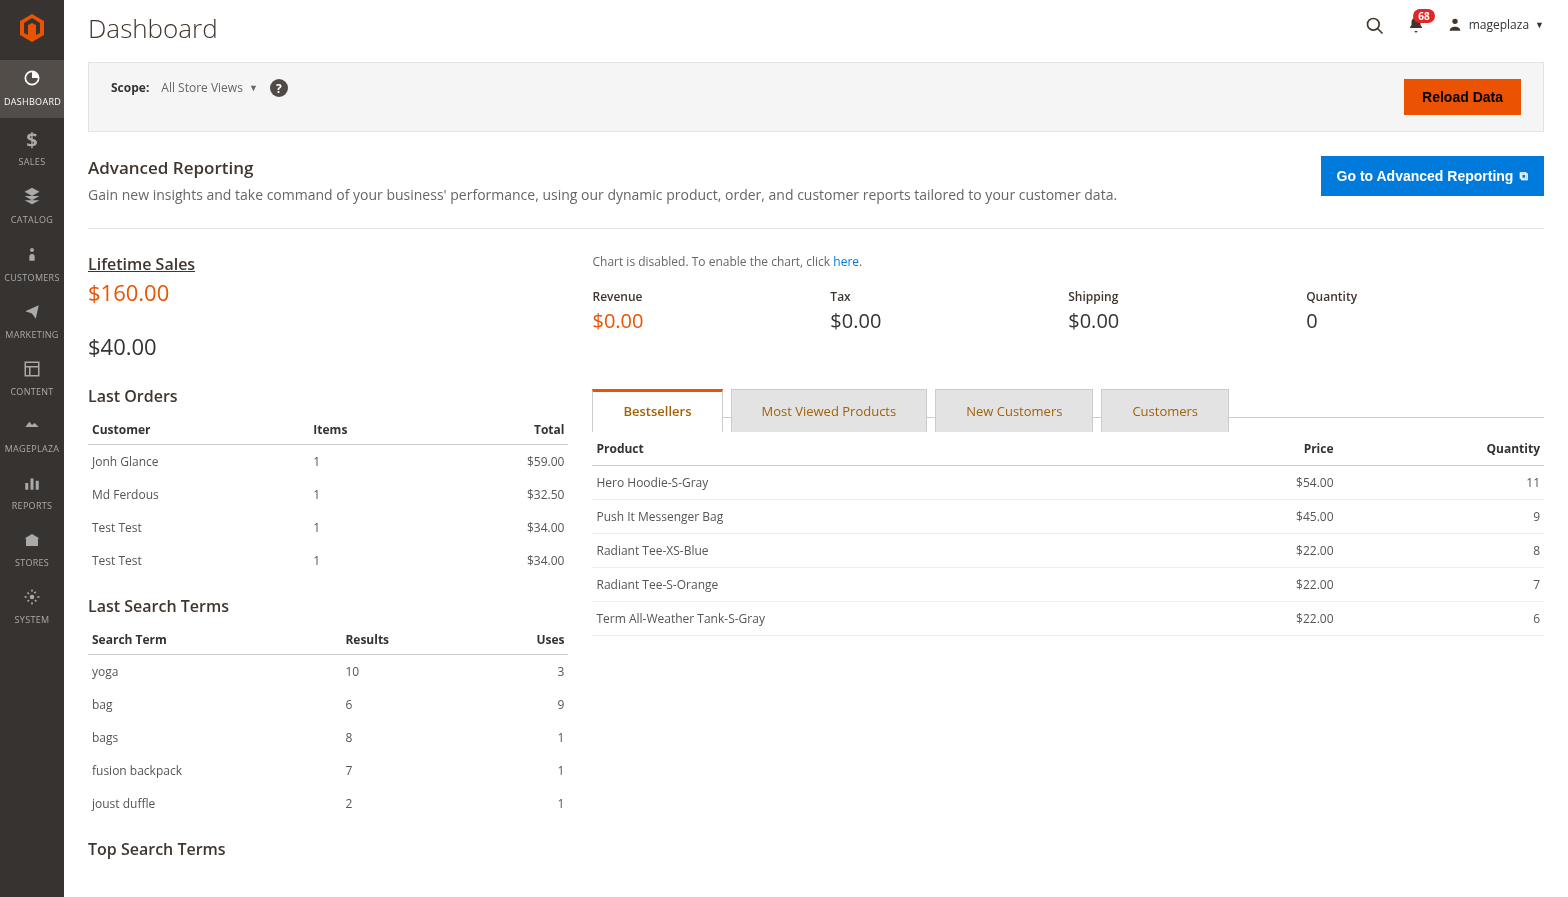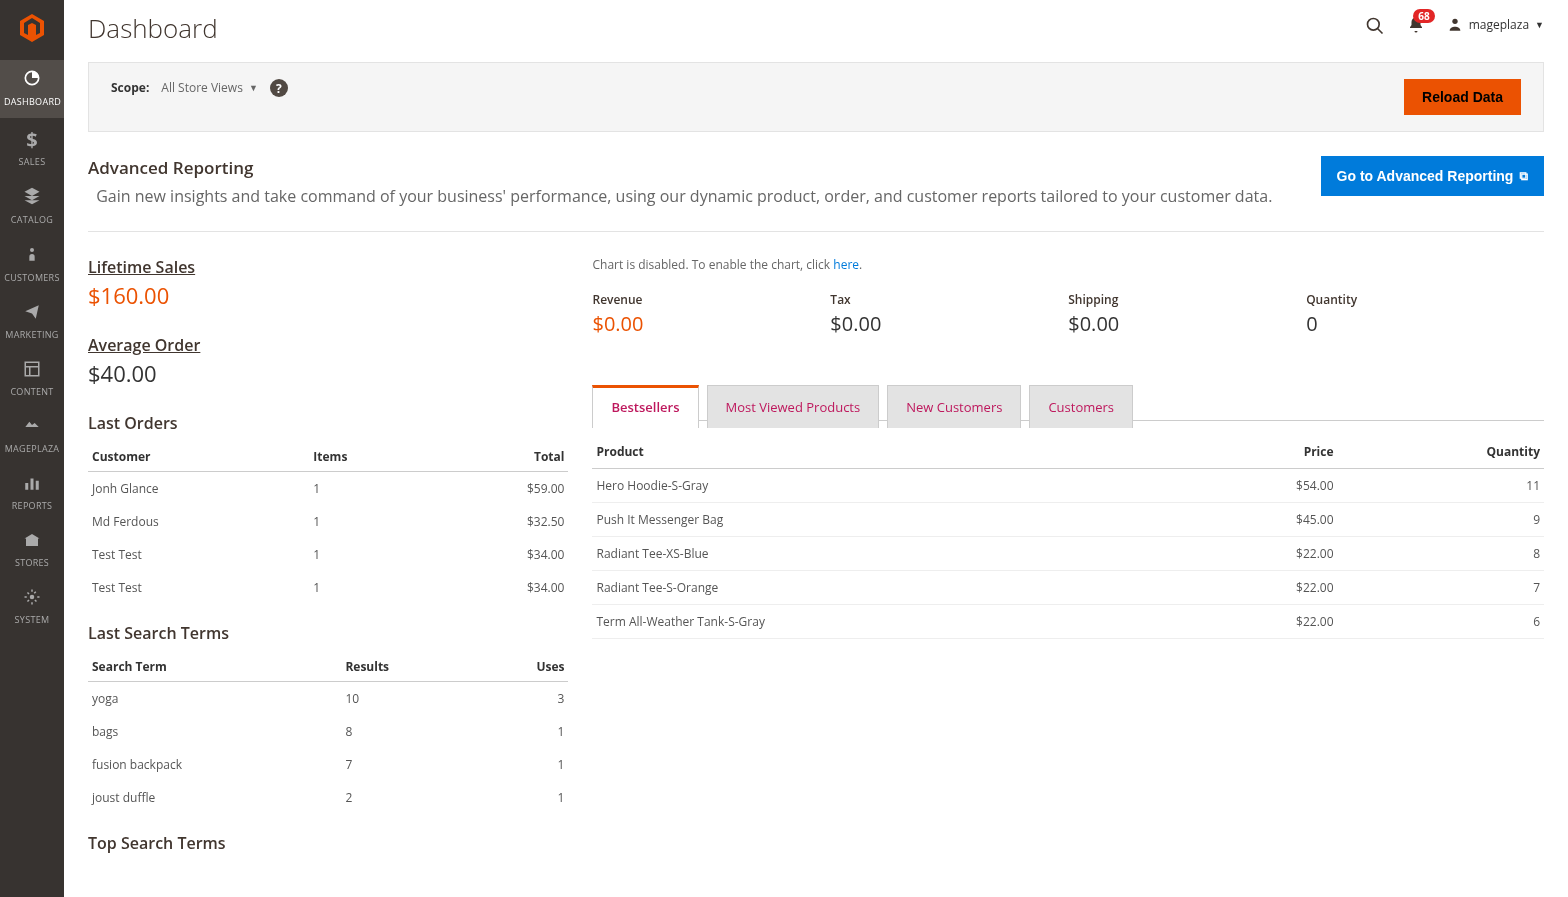--- a/index.html
+++ b/index.html
@@ -44,21 +44,21 @@
   margin-left: auto; background: #eb5202; color: #000000; border: none;
   padding: 10px 18px; font-size: 14px; font-weight: 600; cursor: pointer;
 }
 
 .adv-report {
   border-bottom: 1px solid #e3e3e3; padding: 24px 0;
   display: flex; align-items: flex-start; gap: 40px;
 }
 .adv-left { flex: 1; }
 .adv-title { font-size: 17px; font-weight: 600; color: #41362f; margin-bottom: 6px; }
-.adv-desc { font-size: 16px; color: #666; text-align: center; }
+.adv-desc { font-size: 14px; color: #666; }
 .btn-blue {
   background: #007bdb; color: #ffffff; border: none; padding: 12px 16px;
   font-size: 14px; font-weight: 600; cursor: pointer; display: flex; align-items: center; gap: 6px;
 }
 .ext-icon { font-size: 12px; }
 
 .content-cols { display: flex; gap: 24px; padding-top: 24px; }
 .col-left { width: 33%; }
 .col-right { flex: 1; }
 
@@ -78,21 +78,21 @@
 
 .metrics { display: flex; gap: 0; margin-bottom: 40px; }
 .metric { flex: 1; }
 .metric-label { font-size: 12px; color: #41362f; font-weight: 600; margin-bottom: 2px; }
 .metric-value { font-size: 20px; font-weight: 400; }
 .metric-value.orange { color: #eb5202; }
 
 .tabs { display: flex; gap: 8px; border-bottom: 1px solid #ccc; margin-bottom: 0; }
 .tab {
   background: #e3e3e3; border: 1px solid #ccc; border-bottom: none;
-  padding: 12px 18px; font-size: 13px; color: #be185d; cursor: pointer; position: relative; top: 8px;
+  padding: 12px 30px; font-size: 13px; color: #a16207; cursor: pointer; position: relative; top: 15px;
 }
 .tab.active { background: #fff; border-top: 3px solid #eb5202; font-weight: 600; padding-top: 10px; }
 
 .prod-tbl { width: 100%; border-collapse: collapse; margin-top: 14px; font-size: 12px; }
 .prod-tbl th { text-align: left; padding: 8px 4px; border-bottom: 1px solid #ccc; font-weight: 700; }
 .prod-tbl th.r, .prod-tbl td.r { text-align: right; }
 .prod-tbl td { padding: 8px 4px; border-bottom: 1px solid #eee; color: #555; }
 </style>
 </head>
 <body>
@@ -221,21 +221,20 @@
   </div>
 
   <div class="content-cols">
 
     <div class="col-left">
       <div class="stat-block">
         <div class="stat-label">Lifetime Sales</div>
         <div class="stat-value orange">$160.00</div>
       </div>
       <div class="stat-block">
-        <div class="stat-label">Average Order</div>
         <div class="stat-value">$40.00</div>
       </div>
 
       <div class="section-title">Last Orders</div>
       <table class="tbl">
         <thead>
             <tr>
           <th>Customer</th>
           <th>Items</th>
           <th class="r">Total</th>
@@ -272,20 +271,25 @@
           <th>Search Term</th>
           <th>Results</th>
           <th class="r">Uses</th>
         </tr>
           </thead>
         <tbody id="last-search-body">
             <tr>
               <td>yoga</td>
               <td>10</td>
               <td class="r">3</td>
+            </tr>
+            <tr>
+              <td>bag</td>
+              <td>6</td>
+              <td class="r">9</td>
             </tr>
             <tr>
               <td>bags</td>
               <td>8</td>
               <td class="r">1</td>
             </tr>
             <tr>
               <td>fusion backpack</td>
               <td>7</td>
               <td class="r">1</td>

